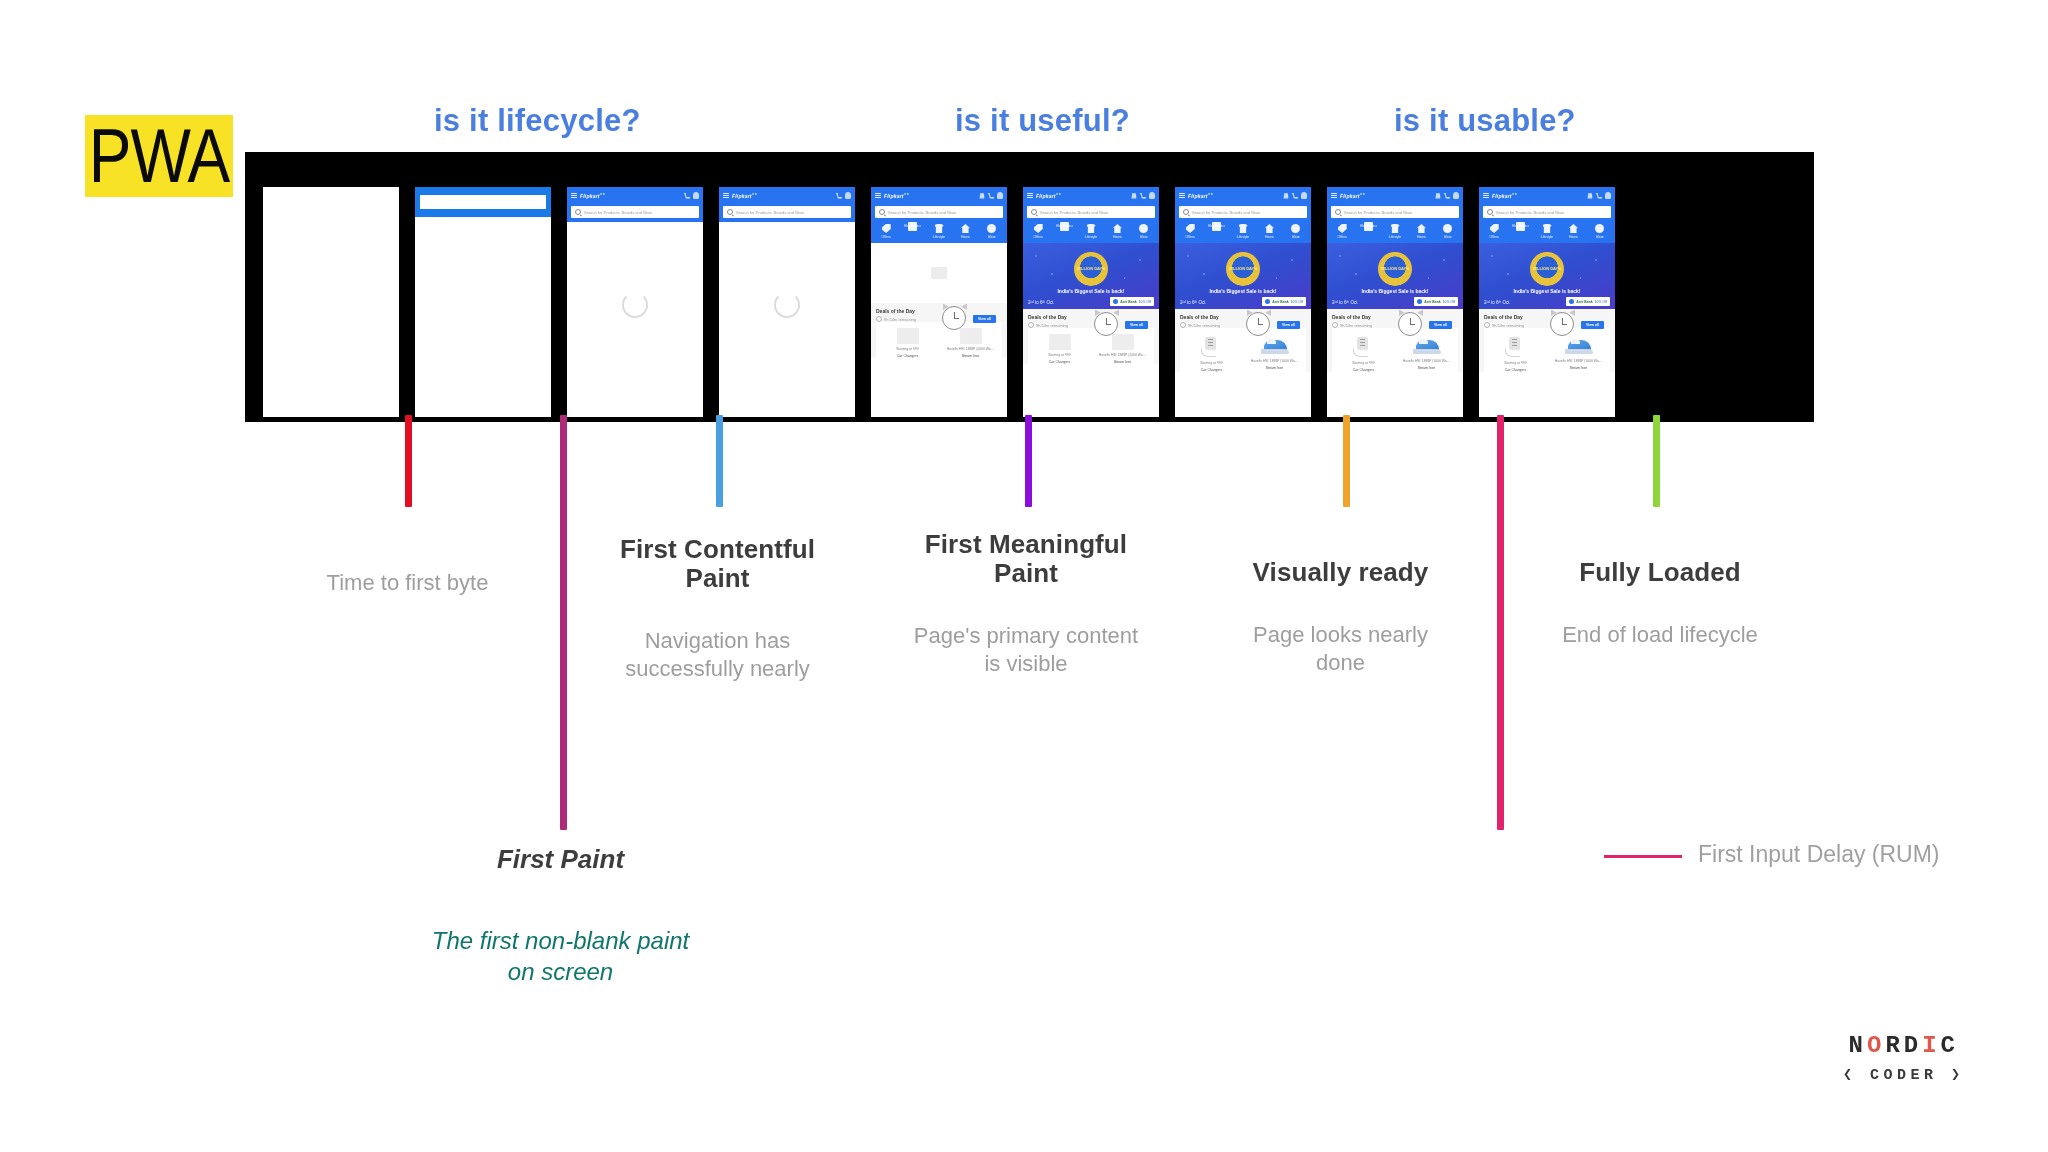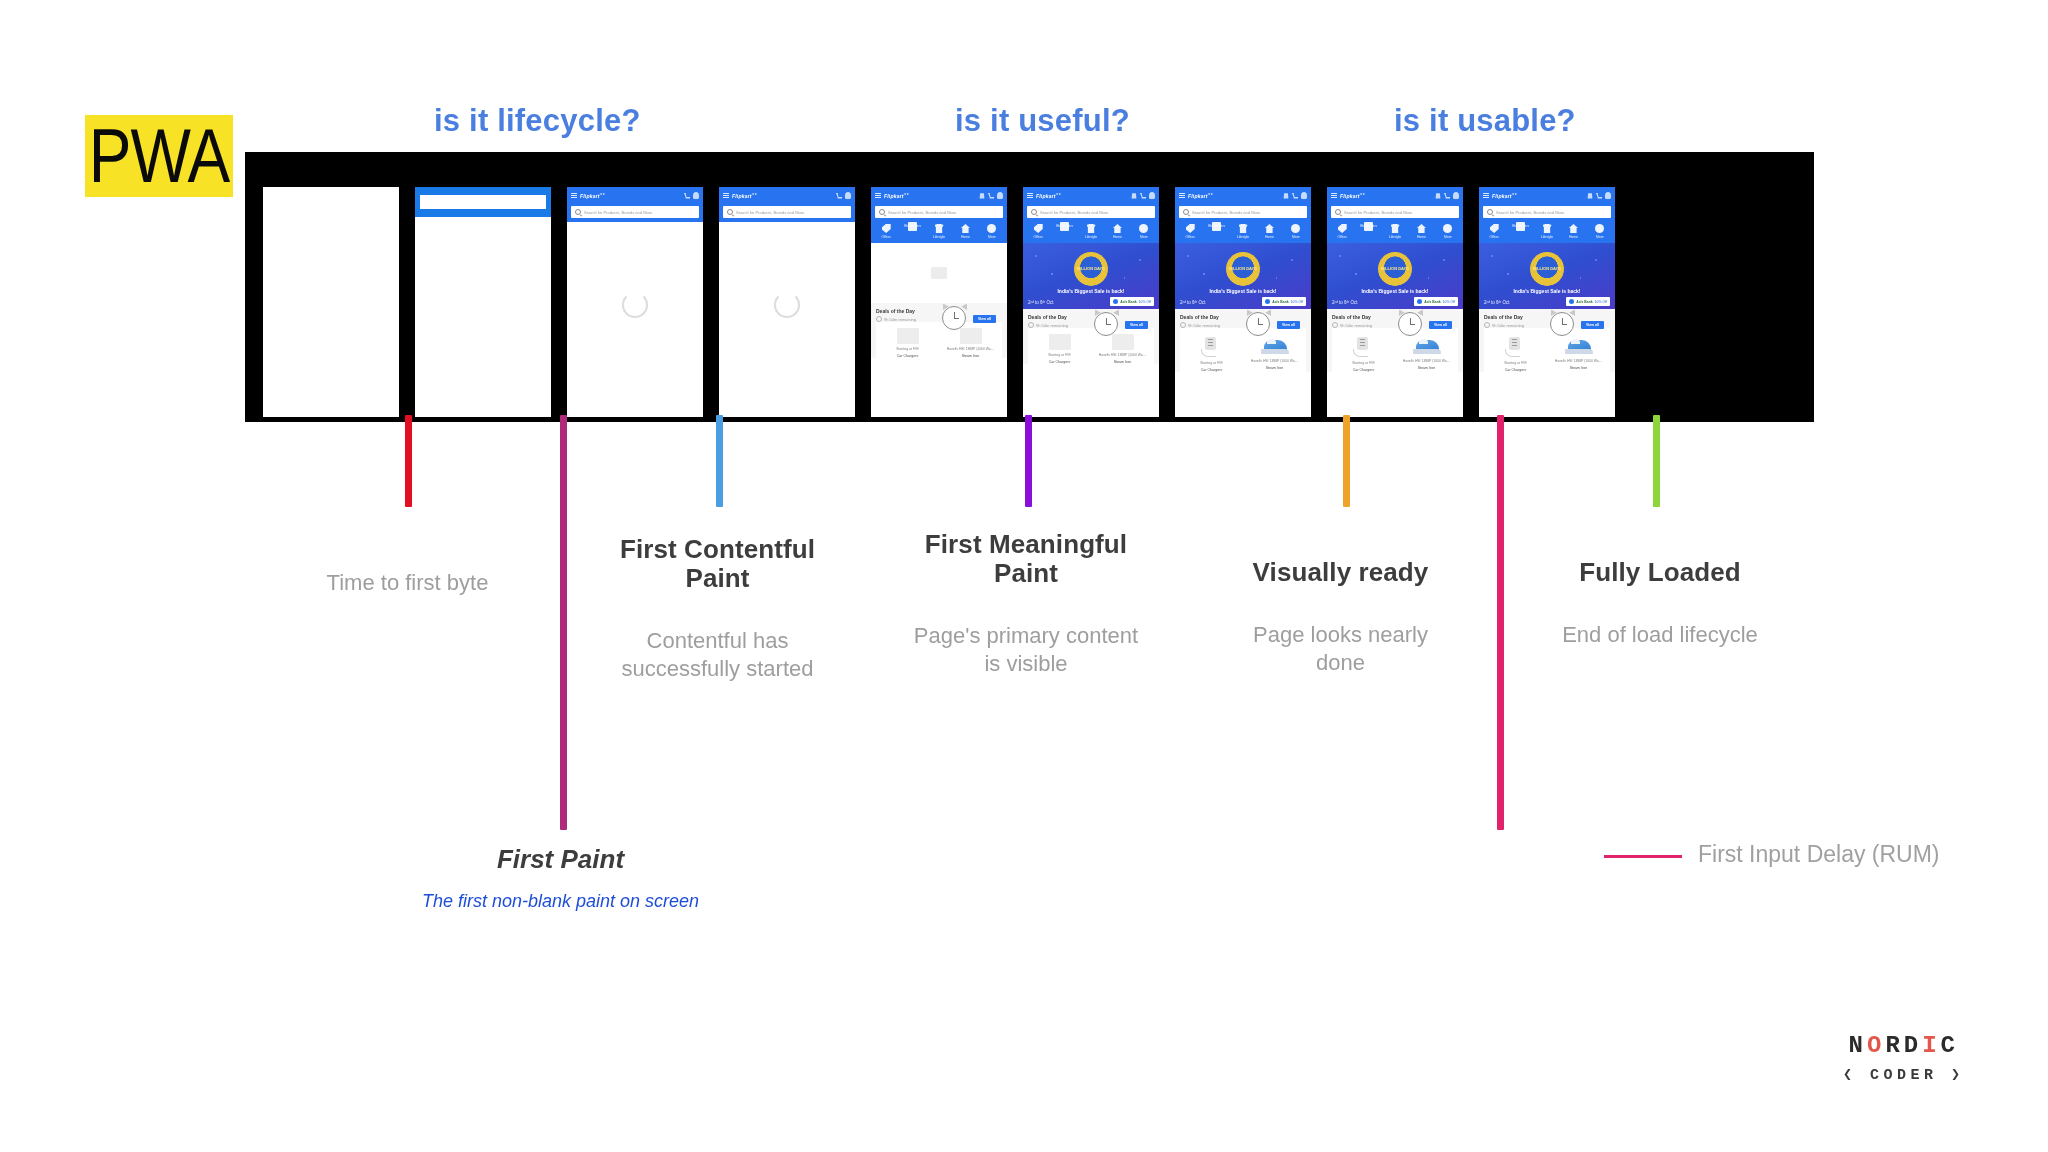--- a/index.html
+++ b/index.html
@@ -166,21 +166,21 @@
     font-size:26px;font-weight:bold;color:#3d3d3d;line-height:1.12;
     letter-spacing:.1px;
   }
   .ms .desc{
     margin-top:34px;font-size:22px;color:#9e9e9e;line-height:1.28;font-weight:400;
   }
 
   
   .lower{position:absolute;text-align:center;}
   .lower .title{font-size:26px;font-weight:bold;color:#3d3d3d;line-height:1.12;}
-  .lower .desc{margin-top:16px;font-size:18px;color:#1d4ed8;line-height:1.28;}
+  .lower .desc{margin-top:52px;font-size:24px;color:#0f766e;line-height:1.28;}
 
   .tti-wrap{position:absolute;left:1408px;top:833px;}
   .tti-title{font-size:26px;font-weight:bold;color:#3d3d3d;line-height:1.14;
     text-align:center;width:176px;}
   .tti-line{position:absolute;left:196px;top:22px;width:78px;height:3px;background:#e0236b;}
   .fid{position:absolute;left:290px;top:8px;font-size:23px;color:#a0a0a0;white-space:nowrap;}
   .tti-desc{margin-top:34px;font-size:22px;color:#9e9e9e;line-height:1.28;
     text-align:center;width:196px;margin-left:-10px;}
 
   
@@ -700,21 +700,21 @@
   <div class="marker" style="left:1343px;top:415px;height:92px;background:#f0a32a;"></div>
   <div class="marker" style="left:1497px;top:415px;height:415px;background:#e0236b;"></div>
   <div class="marker" style="left:1653px;top:415px;height:92px;background:#8ed43a;"></div>
 
   <div class="ms" style="left:300px;top:535px;width:215px;">
     <div class="desc">Time to first byte</div>
   </div>
 
   <div class="ms" style="left:615px;top:535px;width:205px;">
     <div class="title">First Contentful Paint</div>
-    <div class="desc">Contentful has successfully started</div>
+    <div class="desc">Navigation has successfully nearly</div>
   </div>
 
   <div class="ms" style="left:910px;top:530px;width:232px;">
     <div class="title">First Meaningful Paint</div>
     <div class="desc">Page's primary content is visible</div>
   </div>
 
   <div class="ms" style="left:1560px;top:558px;width:200px;">
     <div class="title">Fully Loaded</div>
     <div class="desc">End of load lifecycle</div>

